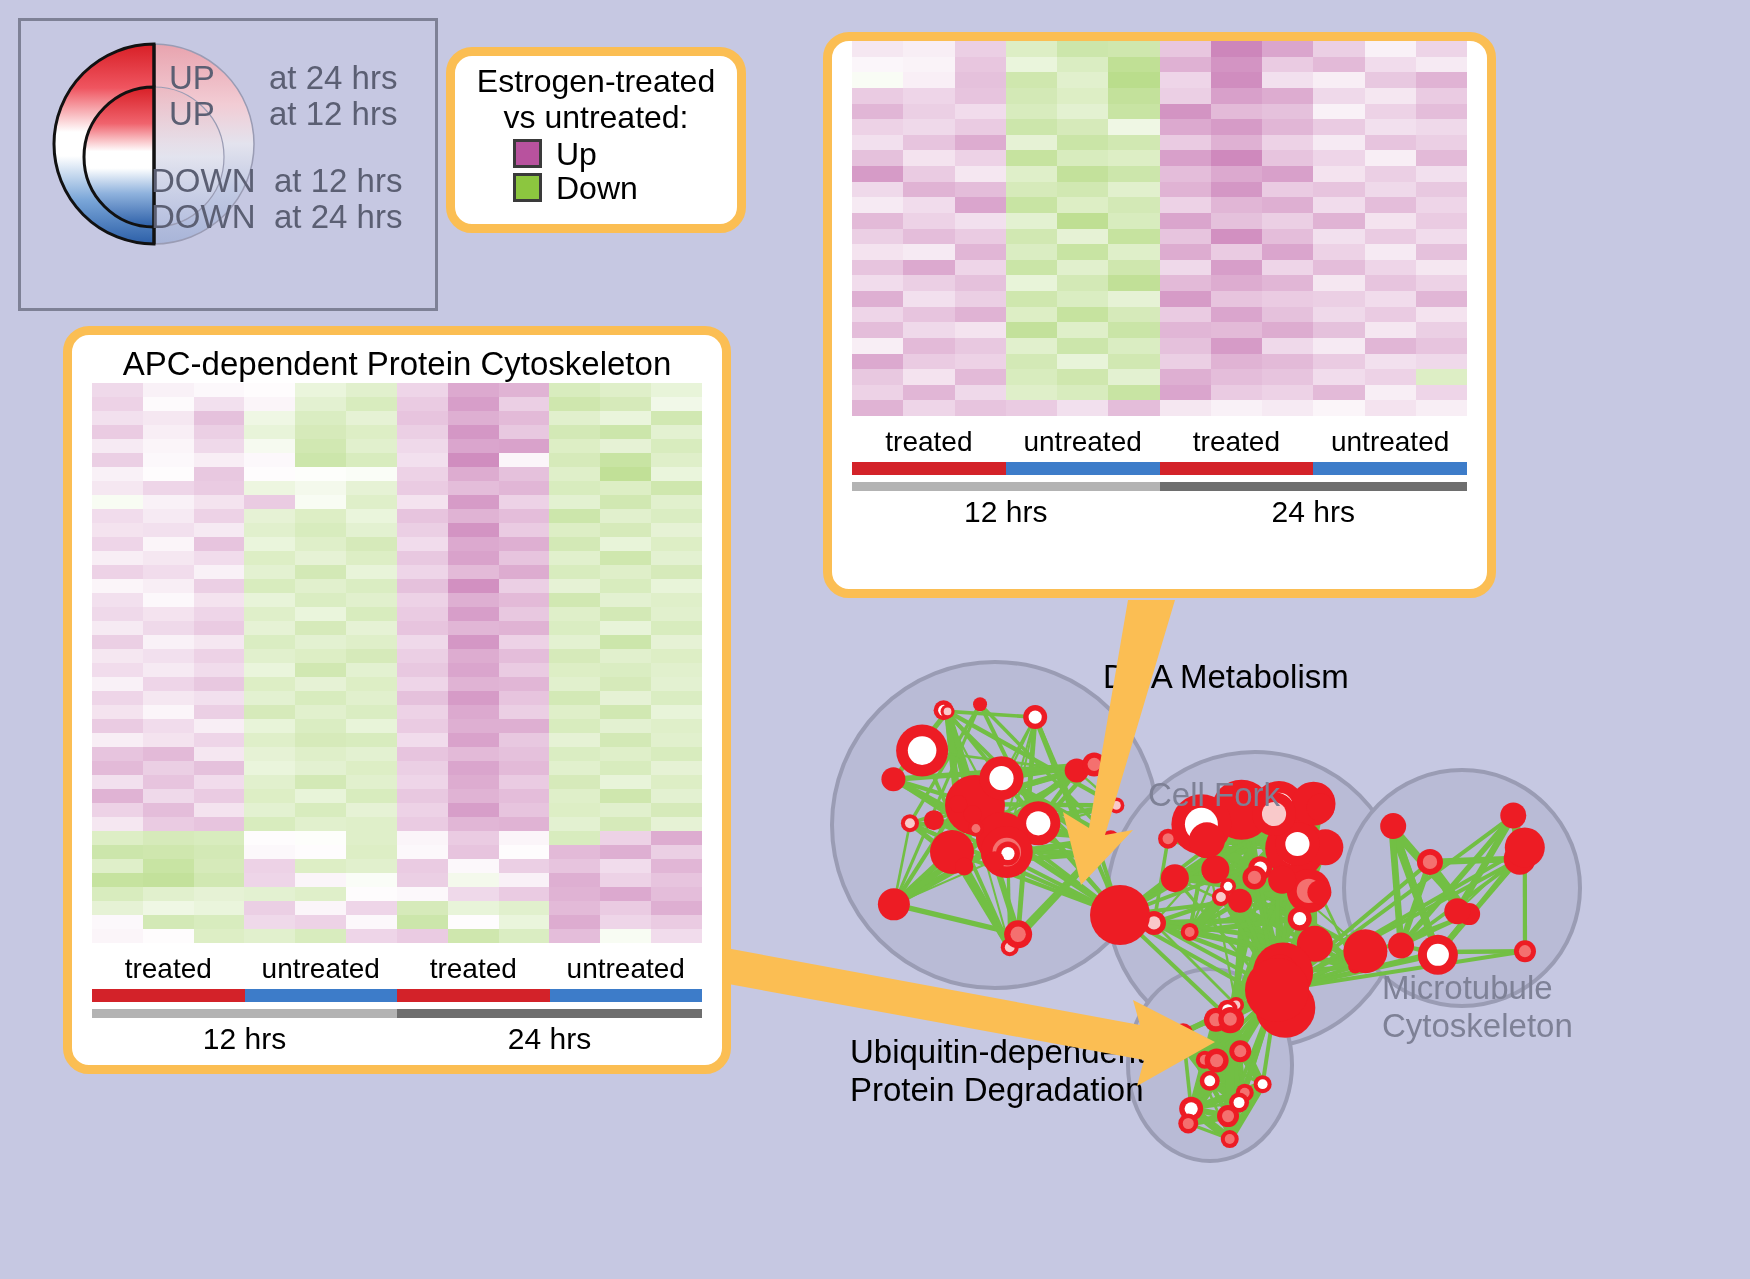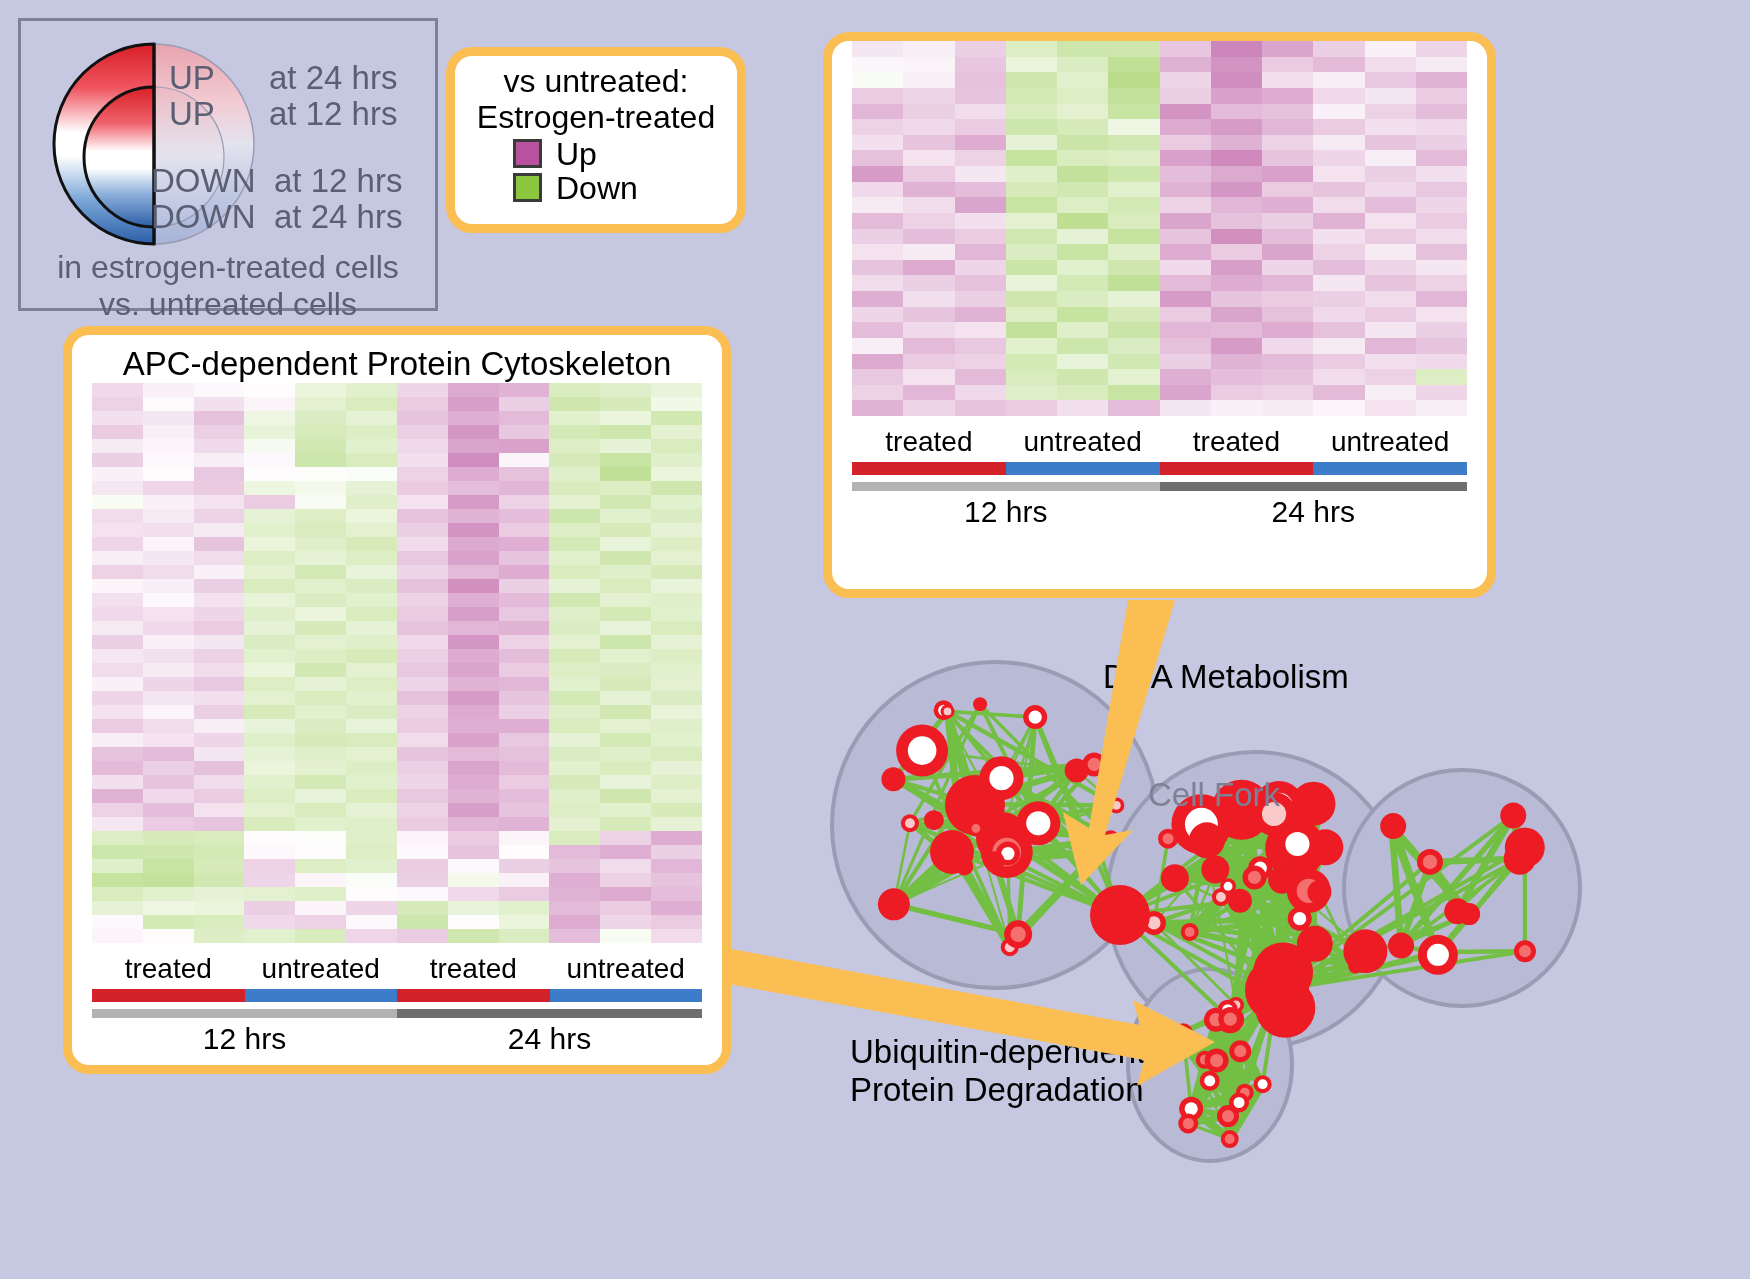--- a/index.html
+++ b/index.html
@@ -125,30 +125,26 @@
 
   <div class="key-lbl" style="left:148px; top:74px;">UP</div>
   <div class="key-lbl" style="left:248px; top:74px;">at 12 hrs</div>
 
   <div class="key-lbl" style="left:130px; top:141px;">DOWN</div>
   <div class="key-lbl" style="left:253px; top:141px;">at 12 hrs</div>
 
   <div class="key-lbl" style="left:130px; top:177px;">DOWN</div>
   <div class="key-lbl" style="left:253px; top:177px;">at 24 hrs</div>
 
-  <div id="key-foot">
-    <div>in estrogen-treated cells</div>
-    <div>vs. untreated cells</div>
-  </div>
 </div>
 
 <div class="panel" id="legend-panel">
   <div class="lg-title">
+    <div>Estrogen-treated</div>
     <div>vs untreated:</div>
-    <div>Estrogen-treated</div>
   </div>
   <div class="lg-item">
     <span class="lg-swatch" id="sw-up" style="background: rgb(184, 82, 158);"></span>
     <span class="lg-text">Up</span>
   </div>
   <div class="lg-item">
     <span class="lg-swatch" id="sw-down" style="background: rgb(140, 198, 63);"></span>
     <span class="lg-text">Down</span>
   </div>
 </div>
@@ -1670,20 +1666,22 @@
           <circle cx="330" cy="315" r="30" fill="#ed1c24"></circle>
         </g>
         <g>
           <circle cx="487" cy="390" r="32" fill="#ed1c24"></circle>
         </g>
       </g>
   </svg>
 
   <div class="net-label lbl-dna">DNA Metabolism</div>
   <div class="net-label lbl-cc">Cell Fork</div>
+  <div class="net-label lbl-mt">Microtubule
+Cytoskeleton</div>
   <div class="net-label lbl-ubq">Ubiquitin-dependent
 Protein Degradation</div>
 </div>
 
 <svg id="arrows">
   <polygon fill="#fbbe53" points="1128,600 1175,600 1105,835 1133,830 1081,885 1063,812 1089,828"></polygon>
   <polygon fill="#fbbe53" points="726,948 1140,1025 1133,1000 1215,1042 1137,1086 1144,1060 723,983"></polygon>
 </svg>
 
 </body></html>

